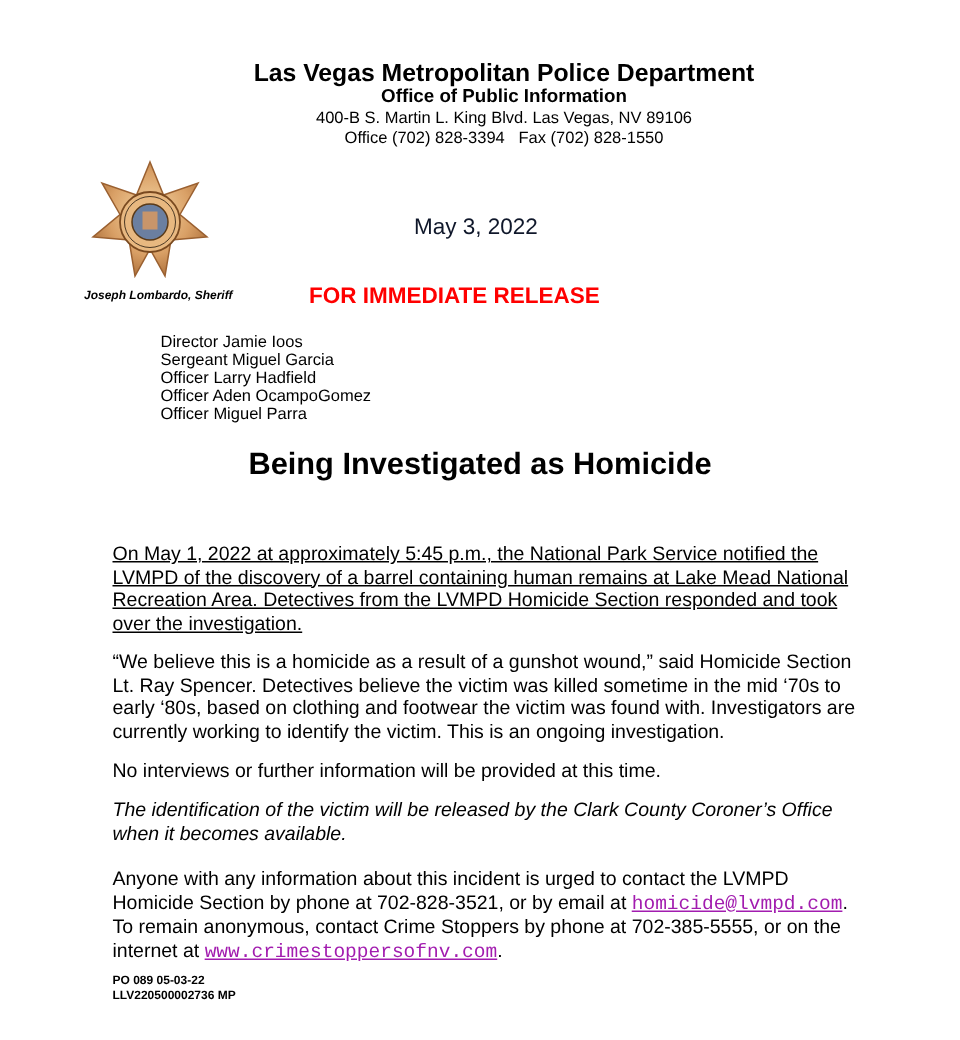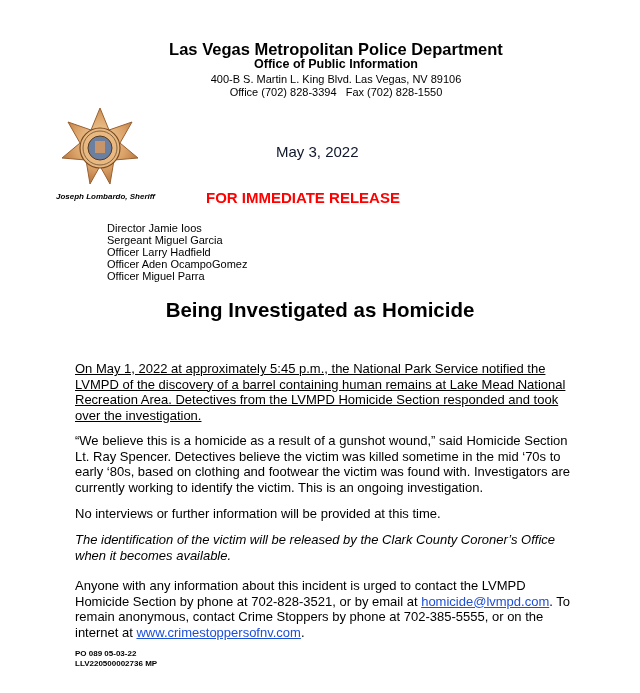--- a/index.html
+++ b/index.html
@@ -14,21 +14,21 @@
   .date { position:absolute; left:276px; top:143px; font-size:15px; color:#0f172a; }
   .release { position:absolute; left:206px; top:189px; font-size:15px; font-weight:bold; color:#ff0000; }
   .contacts { position:absolute; left:75px; top:222px; font-size:11px; line-height:12px;margin-left:32px; }
   .headline { position:absolute; left:0; width:640px; top:298px; text-align:center; font-size:20.5px; font-weight:bold; line-height:24px; }
   .para { position:absolute; left:75px; width:500px; font-size:13px; line-height:15.5px; }
   .p1 { top:361px;text-decoration:underline; }
   .p2 { top:433px; }
   .p3 { top:506px; }
   .p4 { top:532px;font-style:italic; }
   .p5 { top:578px; }
-  a.lnk { color:#1d4ed8; text-decoration:underline; }
+  a.lnk { color:#a21caf; text-decoration:underline;font-family:Liberation Mono, monospace; }
   .foot { position:absolute; left:75px; top:649px; font-size:8px; font-weight:bold; line-height:10px; }
 </style>
 </head>
 <body>
 
 <div class="hdr hdr-title">Las Vegas Metropolitan Police Department</div>
 <div class="hdr hdr-sub">Office of Public Information</div>
 <div class="hdr hdr-addr">400-B S. Martin L. King Blvd. Las Vegas, NV 89106</div>
 <div class="hdr hdr-phone" style="white-space:pre;">Office (702) 828-3394   Fax (702) 828-1550</div>
 

